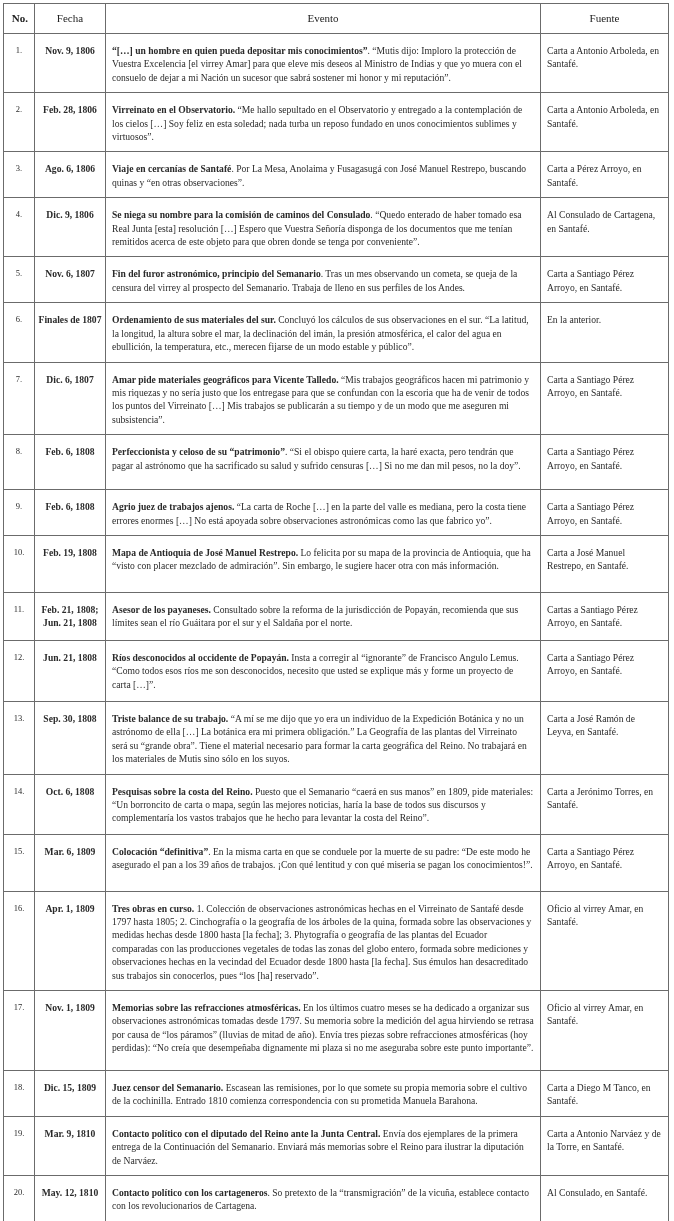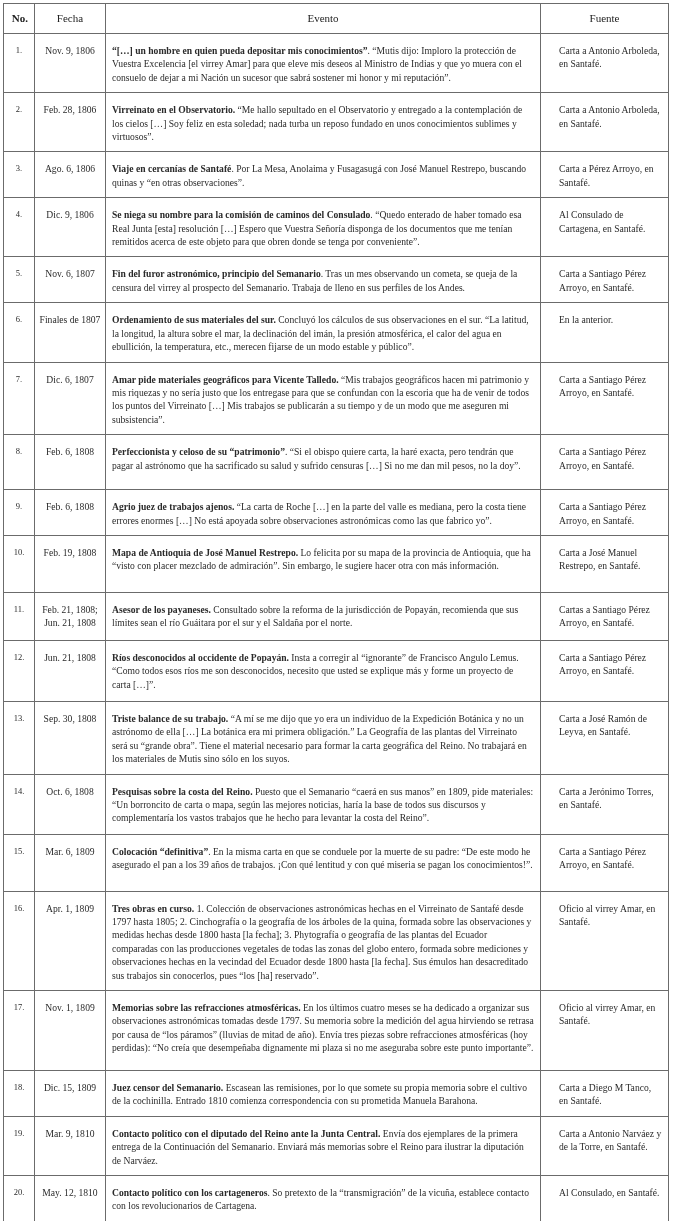--- a/index.html
+++ b/index.html
@@ -2,23 +2,23 @@
 <html><head>
 <meta charset="utf-8">
 <style>
   html, body { margin: 0; padding: 0; background: #ffffff; }
   body { width: 674px; height: 1221px; overflow: hidden; font-family: "Liberation Serif", "DejaVu Serif", serif; color: #2a2a2a; }
   table.chron { position: absolute; left: 3px; top: 3px; width: 665px; border-collapse: collapse; table-layout: fixed; font-size: 9.6px; line-height: 13.4px; border: 1.5px solid #6b6b6b; }
   table.chron th, table.chron td { border: 1px solid #6b6b6b; vertical-align: top; }
   table.chron th { font-weight: normal; font-size: 11px; text-align: center; padding: 0 6px; height: 29px; vertical-align: middle; color: #222; }
   table.chron th.c-no { text-align: right; padding-left: 6px; font-weight: bold; }
   td.c-no { text-align: center; padding-top: 10px; font-size: 8.5px; }
-  td.c-date { text-align: center; padding: 10px 3px 0 3px; }
+  td.c-date { text-align: center; padding: 10px 3px 0 3px; font-weight: bold; }
   td.c-event { padding: 10px 6px 8px 6px; }
-  td.c-src { padding: 10px 6px 0 18px; }
+  td.c-src { padding: 10px 6px 0 6px; }
   .title { font-weight: bold; }
   .it { }
   col.no { width: 31px; }
   col.date { width: 71px; }
   col.event { width: 435px; }
   col.src { width: 128px; }
 </style>
 </head>
 <body>
 

